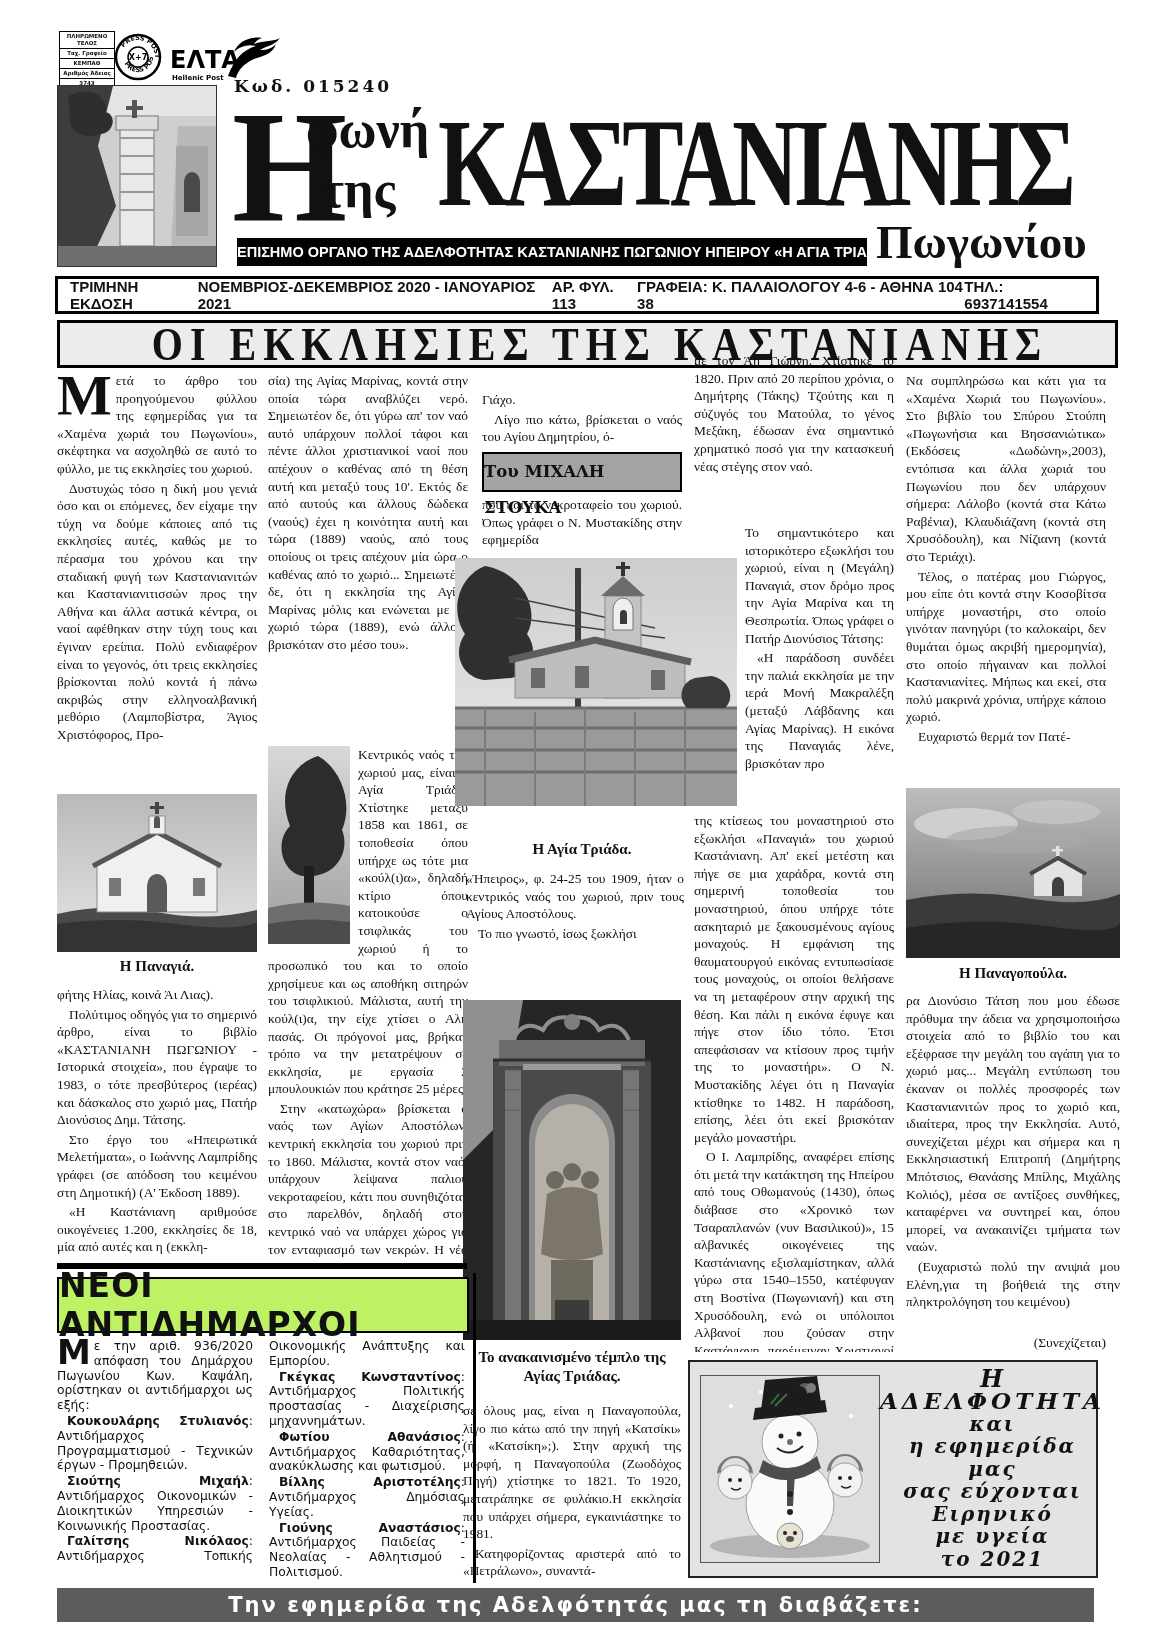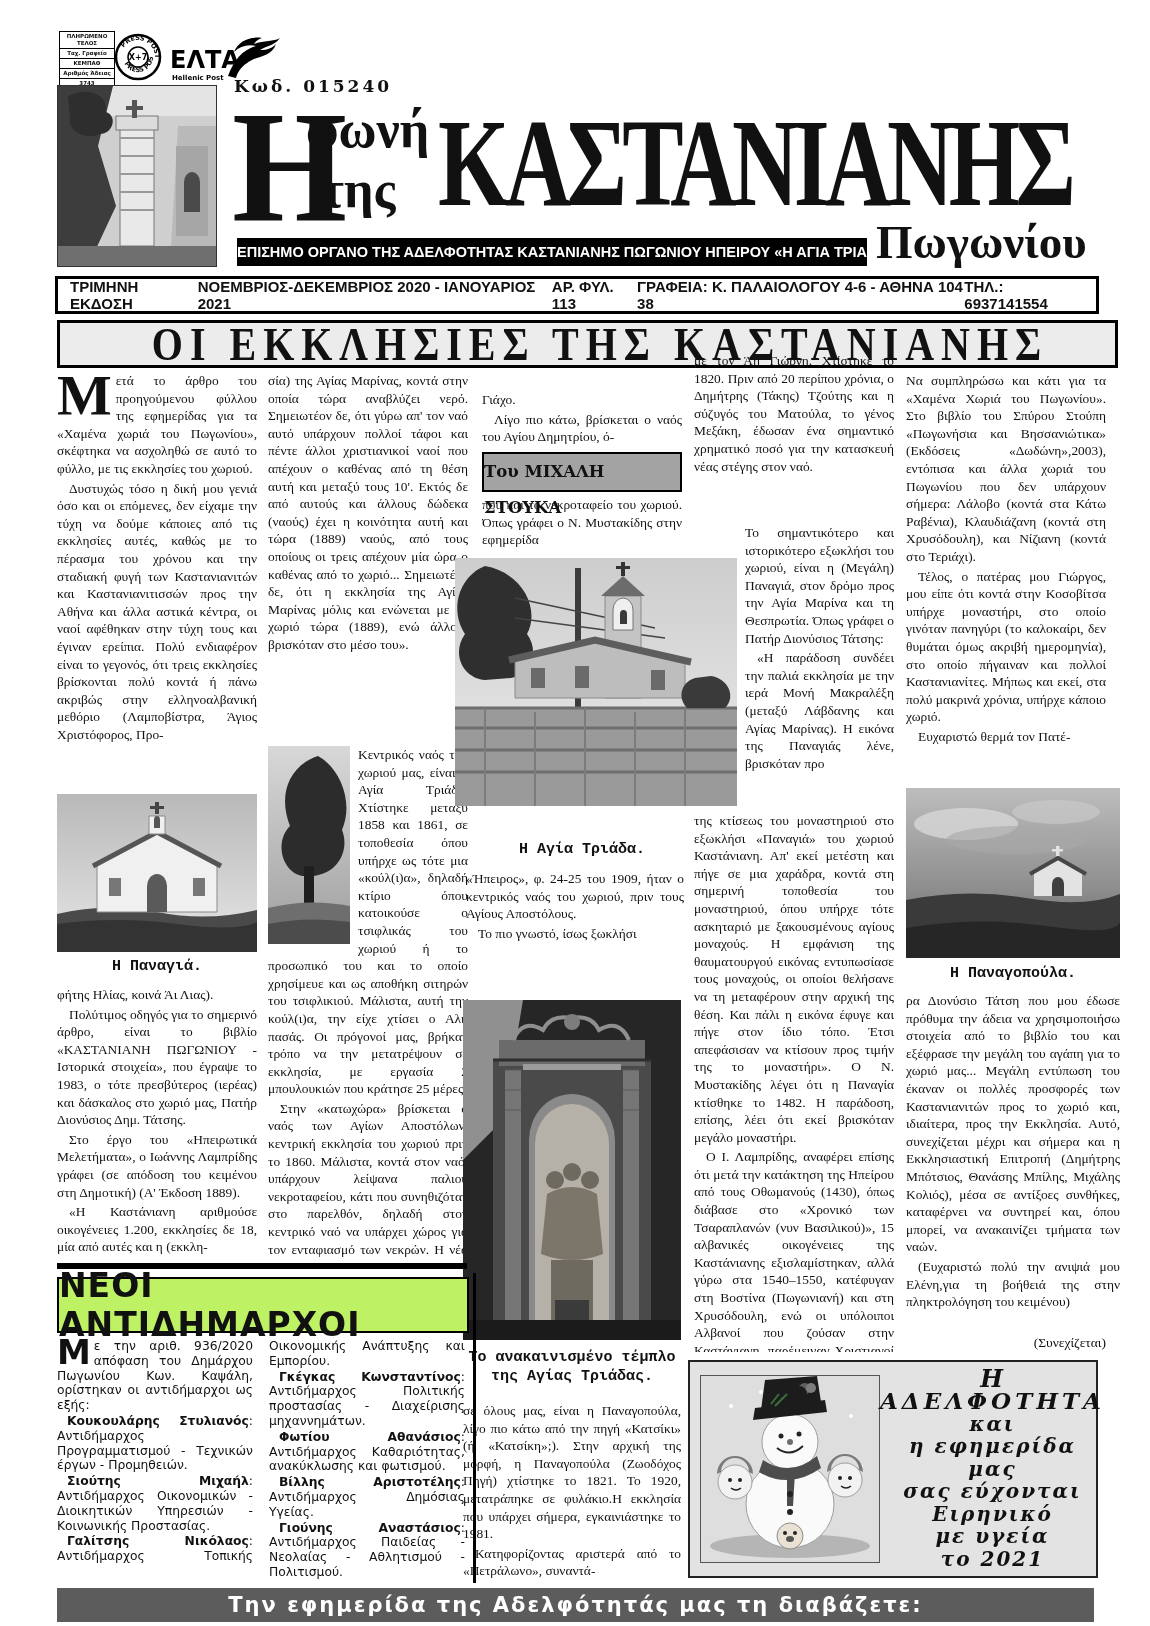--- a/index.html
+++ b/index.html
@@ -4,21 +4,21 @@
 <style>
   html,body{margin:0;padding:0;background:#fff;}
   body{width:1150px;height:1626px;position:relative;overflow:hidden;
        font-family:"Liberation Serif",serif;color:#111;
        -webkit-font-smoothing:antialiased;}
   .abs{position:absolute;}
   .body-text{font-size:13.4px;line-height:17.6px;text-align:justify;overflow:hidden;}
   .body-text p{margin:0 0 2px 0;text-indent:12px;}
   .body-text p.noind{text-indent:0;}
   .dropcap{float:left;font-size:58px;line-height:44px;font-weight:bold;padding:2px 4px 0 0;font-family:"Liberation Serif",serif;}
-  .caption{font-weight:bold;font-size:15px;text-align:center;font-family:Liberation Mono, monospace;line-height:19px;}
+  .caption{font-weight:bold;font-size:15px;text-align:center;font-family:Liberation Serif, serif;line-height:19px;}
   .photo{overflow:hidden;background:#bbb;}
   .photo svg{display:block;}
   .rule{background:#000;}
   
   .permit-box{border:1.5px solid #000;font-family:"DejaVu Sans",sans-serif;font-weight:bold;
               font-size:5.5px;line-height:7px;text-align:center;background:#fff;}
   .permit-box div{border-bottom:1px solid #000;padding:1px 1px;}
   .permit-box div:last-child{border-bottom:none;}
   .kod{font-family:"DejaVu Serif",serif;font-weight:bold;font-size:17px;letter-spacing:3px;}
   .mast-h{font-family:"Liberation Serif",serif;font-weight:bold;font-size:148px;line-height:130px;transform:scaleY(1.08);transform-origin:left top;}

